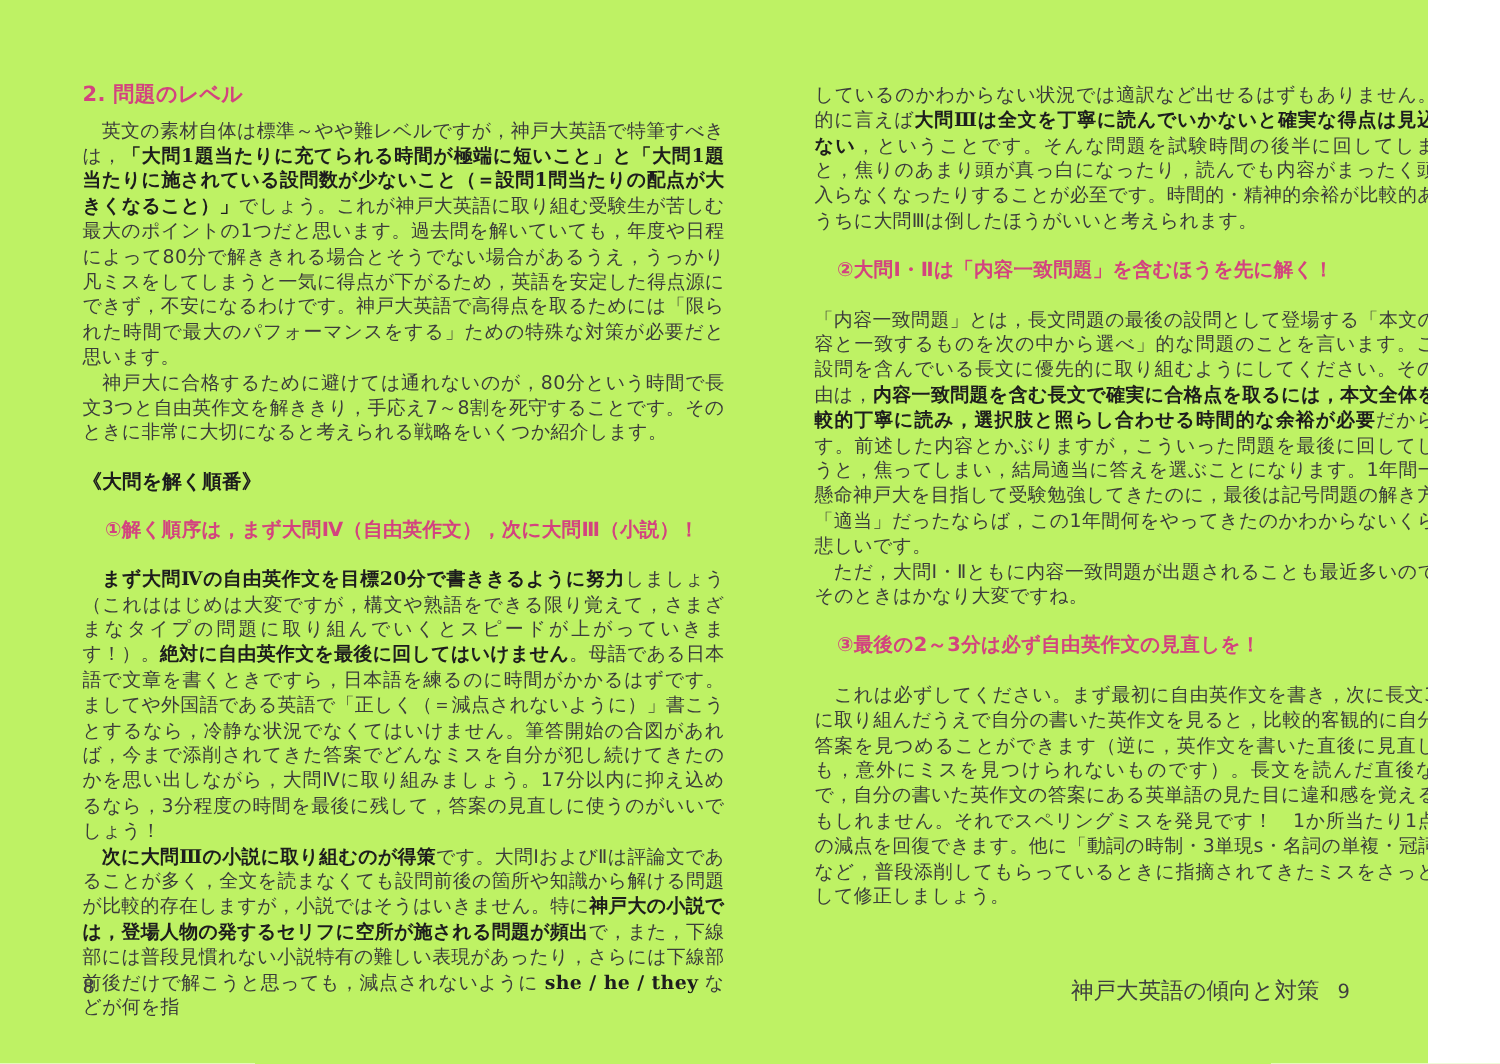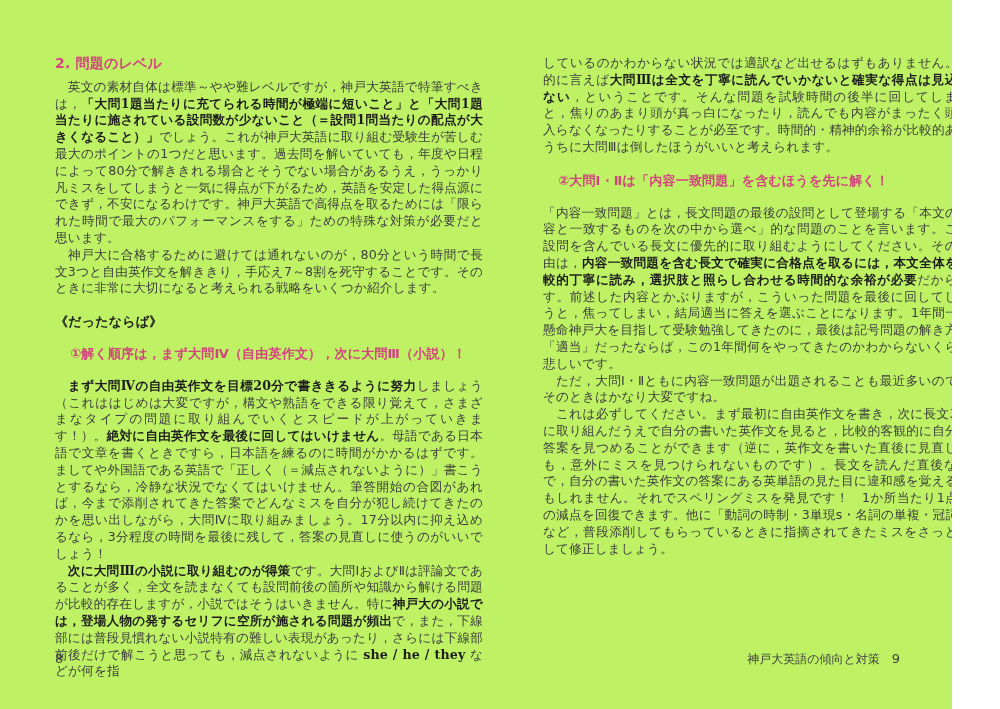--- a/index.html
+++ b/index.html
@@ -68,48 +68,49 @@
     top: 651px;
     color: #3f3f3f;
     font-size: 13px;
   }
   .footer-left { left: 55px; }
   .footer-right {
     right: 52px;
     text-align: right;
   }
   .footer-title {
-    font-size: 12px;
+    font-size: 15px;
     color: #3f3f3f;
   }
   .footer-pagenum-right {
     font-size: 13px;
     margin-left: 12px;
   }
 </style>
 </head>
 <body>
 
 <div class="spread">
 
   <div class="page-content content-left" id="left-content">
       <div class="heading">2. 問題のレベル</div>
       <p class="para"><span class="r">　英文の素材自体は標準～やや難レベルですが，神戸大英語で特筆すべきは，</span><span class="b">「大問1題当たりに充てられる時間が極端に短いこと」と「大問1題当たりに施されている設問数が少ないこと（＝設問1問当たりの配点が大きくなること）」</span><span class="r">でしょう。これが神戸大英語に取り組む受験生が苦しむ最大のポイントの1つだと思います。過去問を解いていても，年度や日程によって80分で解ききれる場合とそうでない場合があるうえ，うっかり凡ミスをしてしまうと一気に得点が下がるため，英語を安定した得点源にできず，不安になるわけです。神戸大英語で高得点を取るためには「限られた時間で最大のパフォーマンスをする」ための特殊な対策が必要だと思います。</span></p>
       <p class="para"><span class="r">　神戸大に合格するために避けては通れないのが，80分という時間で長文3つと自由英作文を解ききり，手応え7～8割を死守することです。そのときに非常に大切になると考えられる戦略をいくつか紹介します。</span></p>
-      <div class="subhead gap">《だったならば》</div>
+      <div class="subhead gap">《大問を解く順番》</div>
       <div class="pink">①解く順序は，まず大問Ⅳ（自由英作文），次に大問Ⅲ（小説）！</div>
       <p class="para"><span class="r">　</span><span class="b">まず大問Ⅳの自由英作文を目標20分で書ききるように努力</span><span class="r">しましょう（これははじめは大変ですが，構文や熟語をできる限り覚えて，さまざまなタイプの問題に取り組んでいくとスピードが上がっていきます！）。</span><span class="b">絶対に自由英作文を最後に回してはいけません</span><span class="r">。母語である日本語で文章を書くときですら，日本語を練るのに時間がかかるはずです。ましてや外国語である英語で「正しく（＝減点されないように）」書こうとするなら，冷静な状況でなくてはいけません。筆答開始の合図があれば，今まで添削されてきた答案でどんなミスを自分が犯し続けてきたのかを思い出しながら，大問Ⅳに取り組みましょう。17分以内に抑え込めるなら，3分程度の時間を最後に残して，答案の見直しに使うのがいいでしょう！</span></p>
       <p class="para"><span class="r">　</span><span class="b">次に大問Ⅲの小説に取り組むのが得策</span><span class="r">です。大問ⅠおよびⅡは評論文であることが多く，全文を読まなくても設問前後の箇所や知識から解ける問題が比較的存在しますが，小説ではそうはいきません。特に</span><span class="b">神戸大の小説では，登場人物の発するセリフに空所が施される問題が頻出</span><span class="r">で，また，下線部には普段見慣れない小説特有の難しい表現があったり，さらには下線部前後だけで解こうと思っても，減点されないように </span><span class="b">she / he / they</span><span class="r"> などが何を指</span></p>
     </div>
 
   <div class="page-content content-right" id="right-content">
       <p class="para"><span class="r">しているのかわからない状況では適訳など出せるはずもありません。端的に言えば</span><span class="b">大問Ⅲは全文を丁寧に読んでいかないと確実な得点は見込めない</span><span class="r">，ということです。そんな問題を試験時間の後半に回してしまうと，焦りのあまり頭が真っ白になったり，読んでも内容がまったく頭に入らなくなったりすることが必至です。時間的・精神的余裕が比較的あるうちに大問Ⅲは倒したほうがいいと考えられます。</span></p>
       <div class="pink gap">②大問Ⅰ・Ⅱは「内容一致問題」を含むほうを先に解く！</div>
       <p class="para"><span class="r">「内容一致問題」とは，長文問題の最後の設問として登場する「本文の内容と一致するものを次の中から選べ」的な問題のことを言います。この設問を含んでいる長文に優先的に取り組むようにしてください。その理由は，</span><span class="b">内容一致問題を含む長文で確実に合格点を取るには，本文全体を比較的丁寧に読み，選択肢と照らし合わせる時間的な余裕が必要</span><span class="r">だからです。前述した内容とかぶりますが，こういった問題を最後に回してしまうと，焦ってしまい，結局適当に答えを選ぶことになります。1年間一生懸命神戸大を目指して受験勉強してきたのに，最後は記号問題の解き方が「適当」だったならば，この1年間何をやってきたのかわからないくらい悲しいです。</span></p>
       <p class="para"><span class="r">　ただ，大問Ⅰ・Ⅱともに内容一致問題が出題されることも最近多いので，そのときはかなり大変ですね。</span></p>
+      <div class="pink gap">③最後の2～3分は必ず自由英作文の見直しを！</div>
       <p class="para"><span class="r">　これは必ずしてください。まず最初に自由英作文を書き，次に長文3つに取り組んだうえで自分の書いた英作文を見ると，比較的客観的に自分の答案を見つめることができます（逆に，英作文を書いた直後に見直しても，意外にミスを見つけられないものです）。長文を読んだ直後なので，自分の書いた英作文の答案にある英単語の見た目に違和感を覚えるかもしれません。それでスペリングミスを発見です！　1か所当たり1点分の減点を回復できます。他に「動詞の時制・3単現s・名詞の単複・冠詞」など，普段添削してもらっているときに指摘されてきたミスをさっと探して修正しましょう。</span></p>
     </div>
 
   <div class="page-footer footer-left">8</div>
 
   <div class="page-footer footer-right">
     <span class="footer-title">神戸大英語の傾向と対策</span><span class="footer-pagenum-right">9</span>
   </div>
 
 </div>

